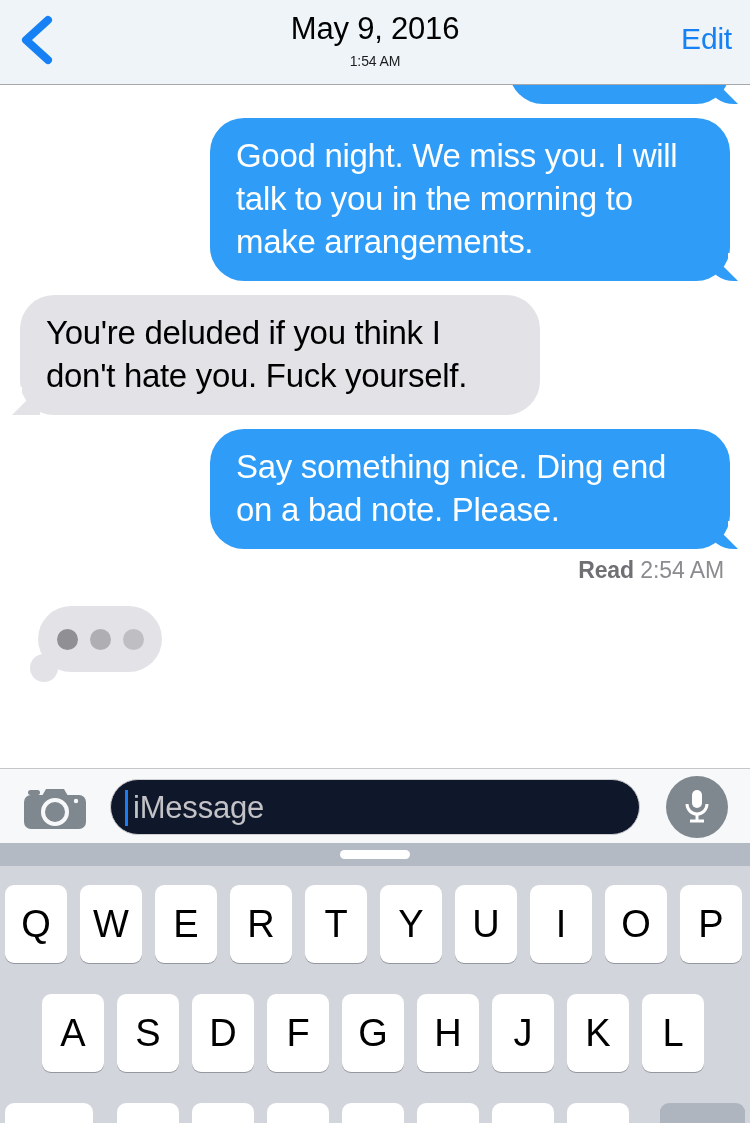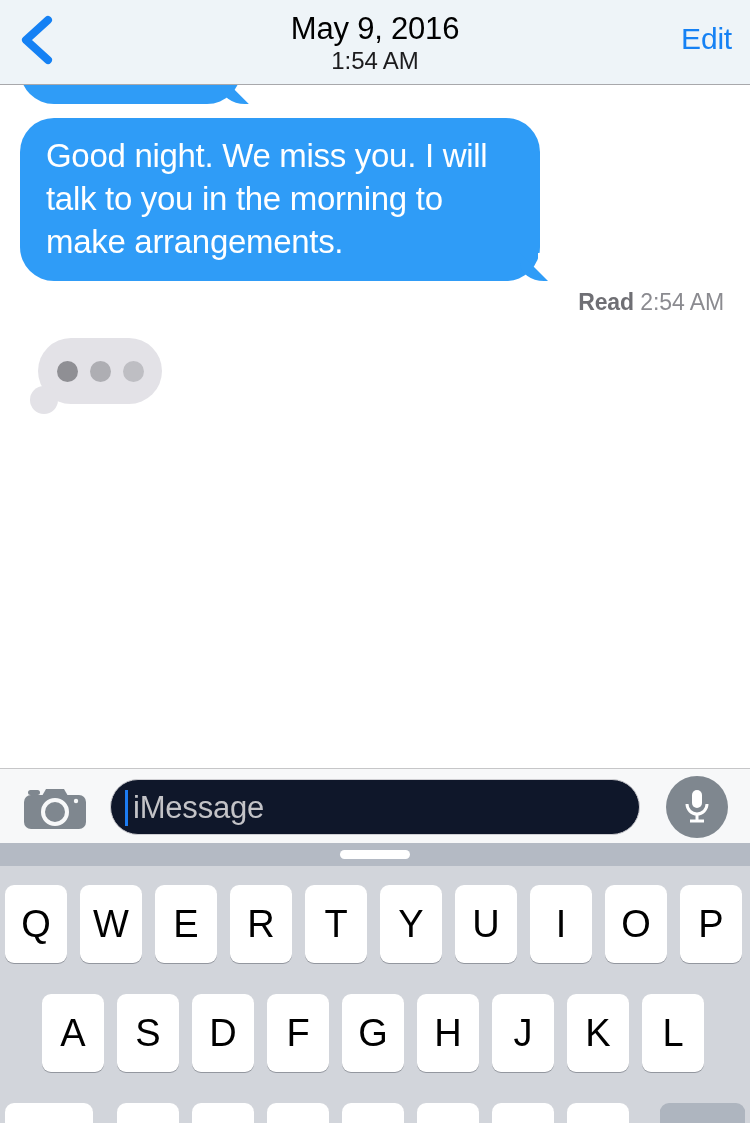--- a/index.html
+++ b/index.html
@@ -48,21 +48,21 @@
     top: 11px;
     text-align: center;
   }
   .nav-title {
     font-size: 31px;
     color: #000000;
     line-height: 36px;
     letter-spacing: -0.2px;
   }
   .nav-subtitle {
-    font-size: 24px;
+    font-size: 14px;
     color: #1c1c1e;
     line-height: 24px;
     margin-top: 2px;
     letter-spacing: -0.1px;
   }
   .edit-btn {
     position: absolute;
     right: 18px;
     top: 22px;
     font-size: 30px;
@@ -89,21 +89,21 @@
     padding-bottom: 8px;
   }
 
   .row {
     display: flex;
     width: 750px;
     box-sizing: border-box;
     padding: 0 20px;
     margin-bottom: 14px;
   }
-  .row.out { justify-content: flex-start; border-radius: 31px; }
+  .row.out { justify-content: flex-end; border-radius: 31px; }
   .row.in  { justify-content: flex-start; }
 
   .bubble {
     position: relative;
     max-width: 520px;
     border-radius: 34px;
     padding: 16px 26px 18px 26px;
     font-size: 33px;
     line-height: 43px;
     letter-spacing: -0.3px;
@@ -360,21 +360,27 @@
     <div class="thread-inner">
 
       <div class="row out">
         <div class="bubble out short">three times.</div>
       </div>
 
       <div class="row out">
         <div class="bubble out">Good night. We miss you. I will talk to you in the morning to make arrangements.</div>
       </div>
 
-
+      <div class="row in">
+        <div class="bubble in">You're deluded if you think I don't hate you.  Fuck yourself.</div>
+      </div>
+
+      <div class="row out">
+        <div class="bubble out">Say something nice. Ding end on a bad note. Please.</div>
+      </div>
 
 
       <div class="receipt-row">
         <div class="receipt"><b>Read</b>
           <span>2:54 AM</span>
         </div>
       </div>
 
       <div class="typing-row">
         <div class="typing-wrap">

